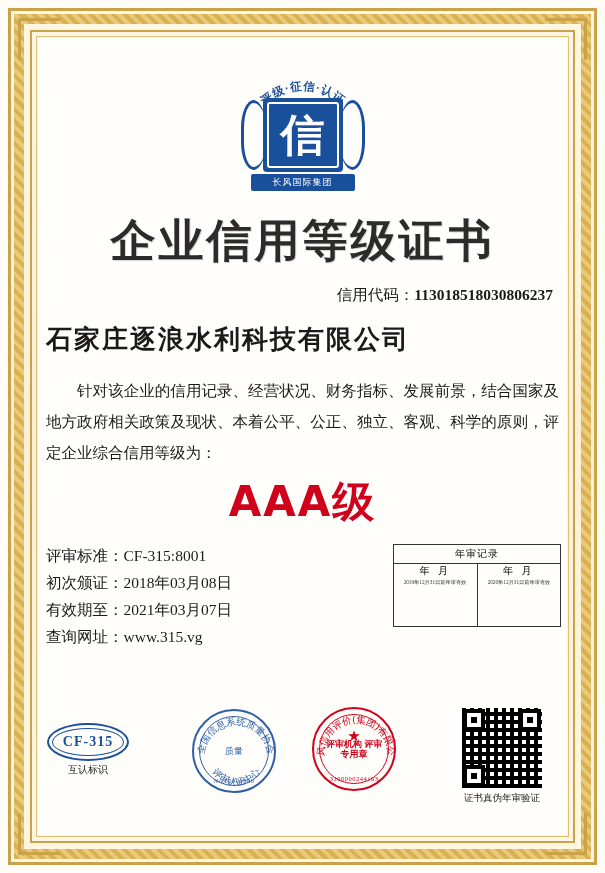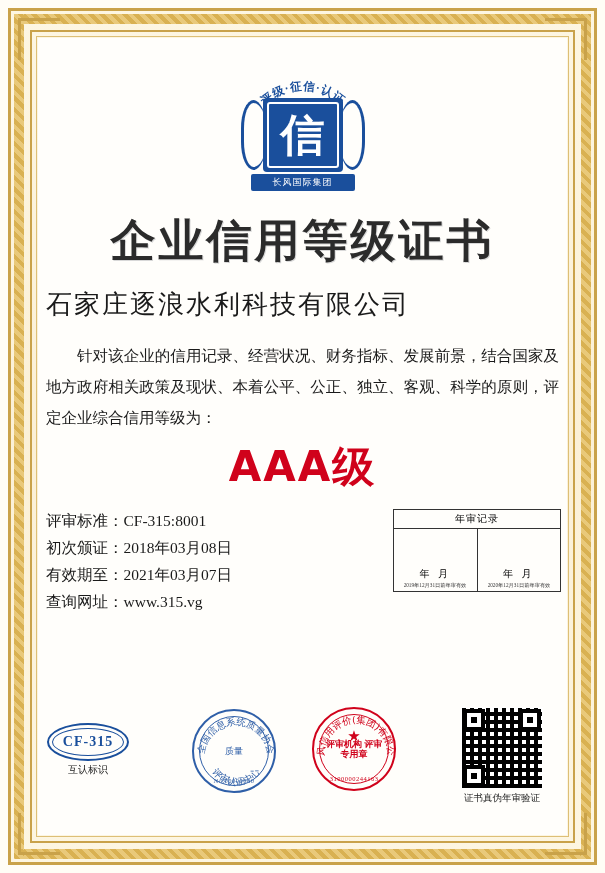--- a/index.html
+++ b/index.html
@@ -175,21 +175,21 @@
     text-align: right;
     font-size: 15.5px;
     margin-top: 14px;
     padding-right: 8px;
     color: #1a1a1a;
   }
   .credit-code b { font-weight: bold; }
 
   .company-name {
     font-size: 26px;
-    font-weight: normal;
+    font-weight: bold;
     letter-spacing: 2px;
     margin-top: 16px;
     padding-left: 2px;
     color: #1a1a1a;
     font-family: "DejaVu Sans", sans-serif;
   }
 
   .body-text {
     margin-top: 18px;
     font-size: 15.5px;
@@ -237,21 +237,20 @@
     letter-spacing: 1px;
   }
   .review-box .rb-cells {
     display: flex;
     height: 62px;
   }
   .review-box .rb-cell {
     flex: 1;
     display: flex;
     flex-direction: column;
-    justify-content: flex-end;
     align-items: center;
     padding-bottom: 2px;
     box-sizing: border-box;
   }
   .review-box .rb-cell + .rb-cell { border-left: 1px solid #333; }
   .review-box .rb-ym { font-size: 10px; letter-spacing: 3px; }
   .review-box .rb-note { font-size: 5.5px; color: #333; margin-top: 1px; transform: scale(0.95); }
 
   
   .seals {
@@ -417,20 +416,23 @@
           <div class="shield-inner">
             <span class="shield-char">信</span>
           </div>
         </div>
         <div class="band">长风国际集团</div>
       </div>
     </div>
 
     <div class="main-title">企业信用等级证书</div>
 
+    <div class="credit-code">
+      <span>信用代码：</span><b>113018518030806237</b>
+    </div>
 
     <div class="company-name">石家庄逐浪水利科技有限公司</div>
 
     <div class="body-text">
       <span class="indent"></span><span>针对该企业的信用记录、经营状况、财务指标、发展前景，结合国家及地方政府相关政策及现状、本着公平、公正、独立、客观、科学的原则，评定企业综合信用等级为：</span>
     </div>
 
     <div class="grade">AAA级</div>
 
     <div class="info-row">

